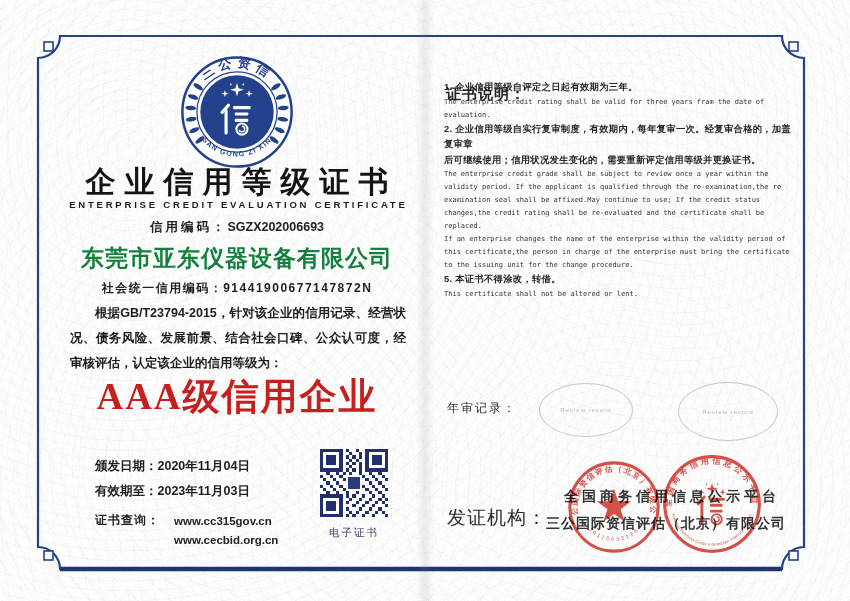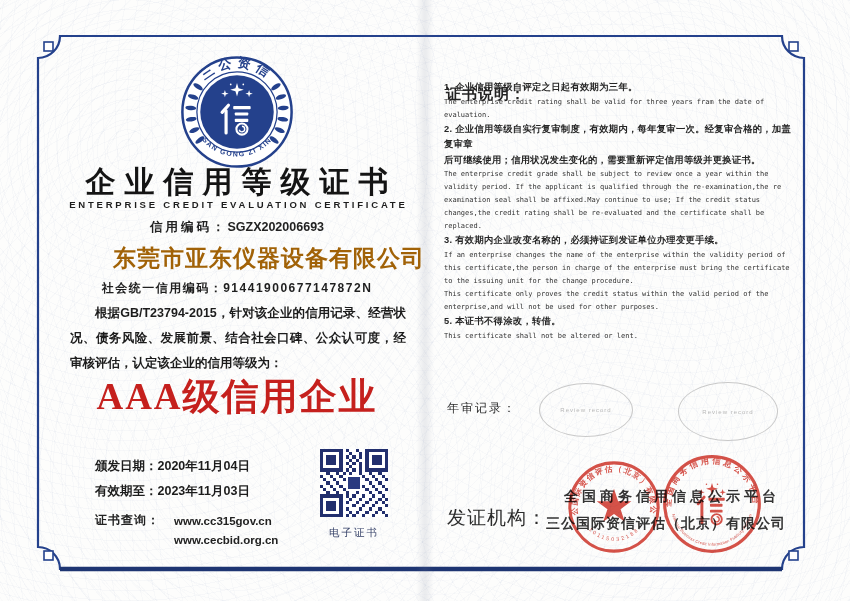--- a/index.html
+++ b/index.html
@@ -34,21 +34,21 @@
     left:48px;top:199px;width:378px;text-align:center;
     font-weight:bold;font-size:9.5px;letter-spacing:2.8px;text-indent:2.8px;color:#1d1d1d;
   }
   .credit-no{
     left:48px;top:219px;width:378px;text-align:center;
     font-weight:bold;font-size:12.5px;color:#222;
   }
   .credit-no .lbl{letter-spacing:3px;}
   .company{
     left:38px;top:243px;width:398px;text-align:center;
-    font-weight:bold;font-size:23px;letter-spacing:1px;color:#a16207;margin-left:32px;
+    font-weight:bold;font-size:23px;letter-spacing:1px;color:#15803d;
   }
   .uscc{
     left:48px;top:280px;width:378px;text-align:center;
     font-weight:bold;font-size:12px;letter-spacing:1.5px;color:#1f1f1f;
   }
   .statement{
     left:70px;top:301px;width:336px;
     font-weight:bold;font-size:12.5px;line-height:25px;color:#1c1c1c;
     text-align:justify;text-indent:2em;
   }
@@ -255,28 +255,25 @@
   <div class="note">
     <div class="zh">2. 企业信用等级自实行复审制度，有效期内，每年复审一次。经复审合格的，加盖复审章
 后可继续使用；信用状况发生变化的，需要重新评定信用等级并更换证书。</div>
     <div class="en">The enterprise credit grade shall be subject to review once a year within the
 validity period. If the applicant is qualified through the re-examination,the re
 examination seal shall be affixed.May continue to use; If the credit status
 changes,the credit rating shall be re-evaluated and the certificate shall be
 replaced.</div>
   </div>
   <div class="note">
-    <div class="zh">3. 有效期内企业改变名称的，必须持证到发证单位办理变更手续。</div>
     <div class="en">If an enterprise changes the name of the enterprise within the validity period of
 this certificate,the person in charge of the enterprise must bring the certificate
 to the issuing unit for the change procedure.</div>
   </div>
   <div class="note">
-    <div class="en">This certificate only proves the credit status within the valid period of the
-enterprise,and will not be used for other purposes.</div>
   </div>
   <div class="note">
     <div class="zh">5. 本证书不得涂改，转借。</div>
     <div class="en">This certificate shall not be altered or lent.</div>
   </div>
 </div>
 
 <div class="abs annual-label">年审记录：</div>
 
 <div class="abs review-oval oval-1">

